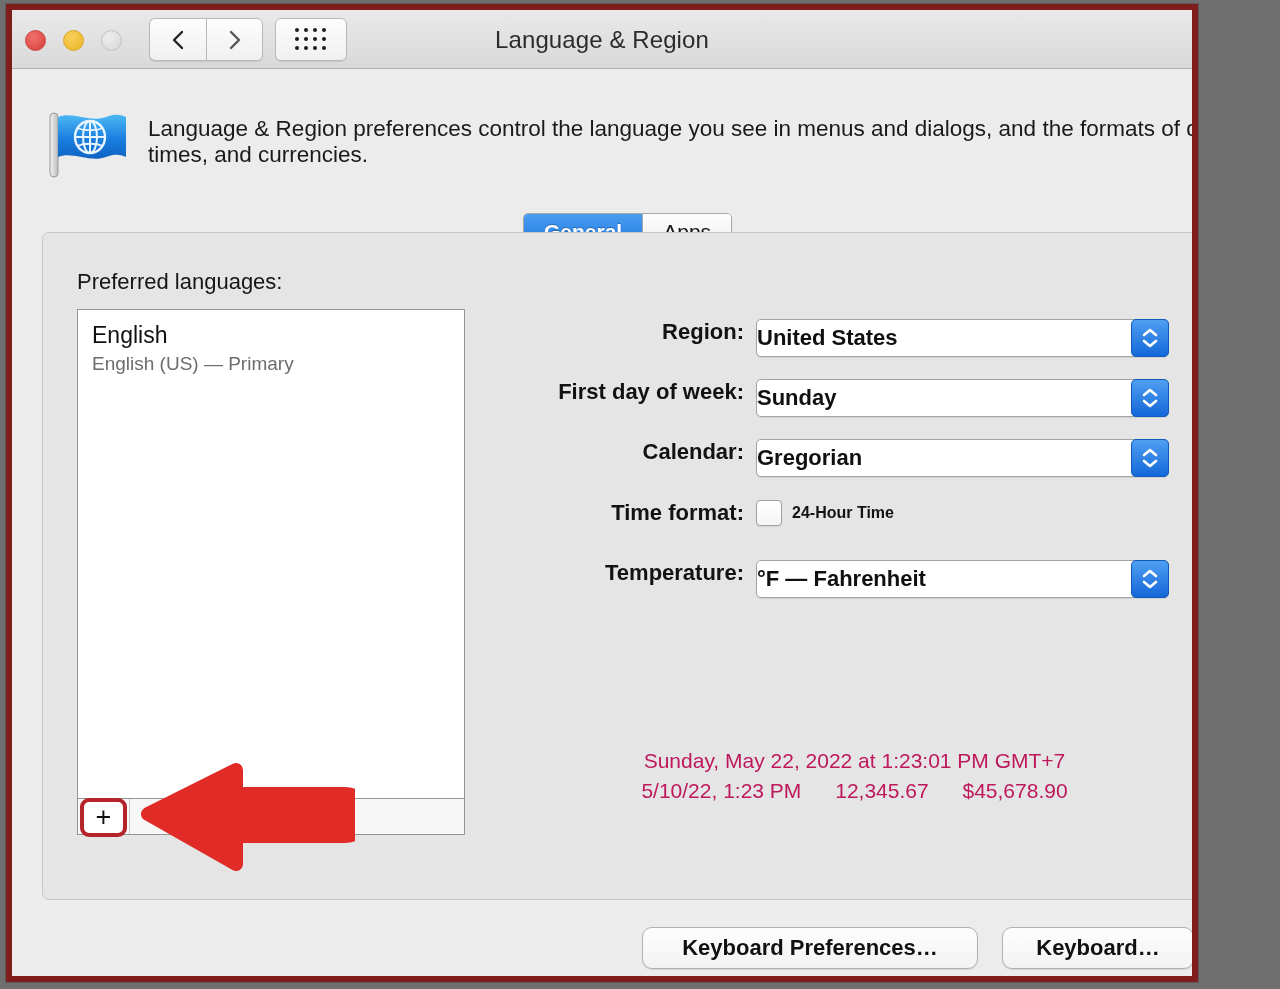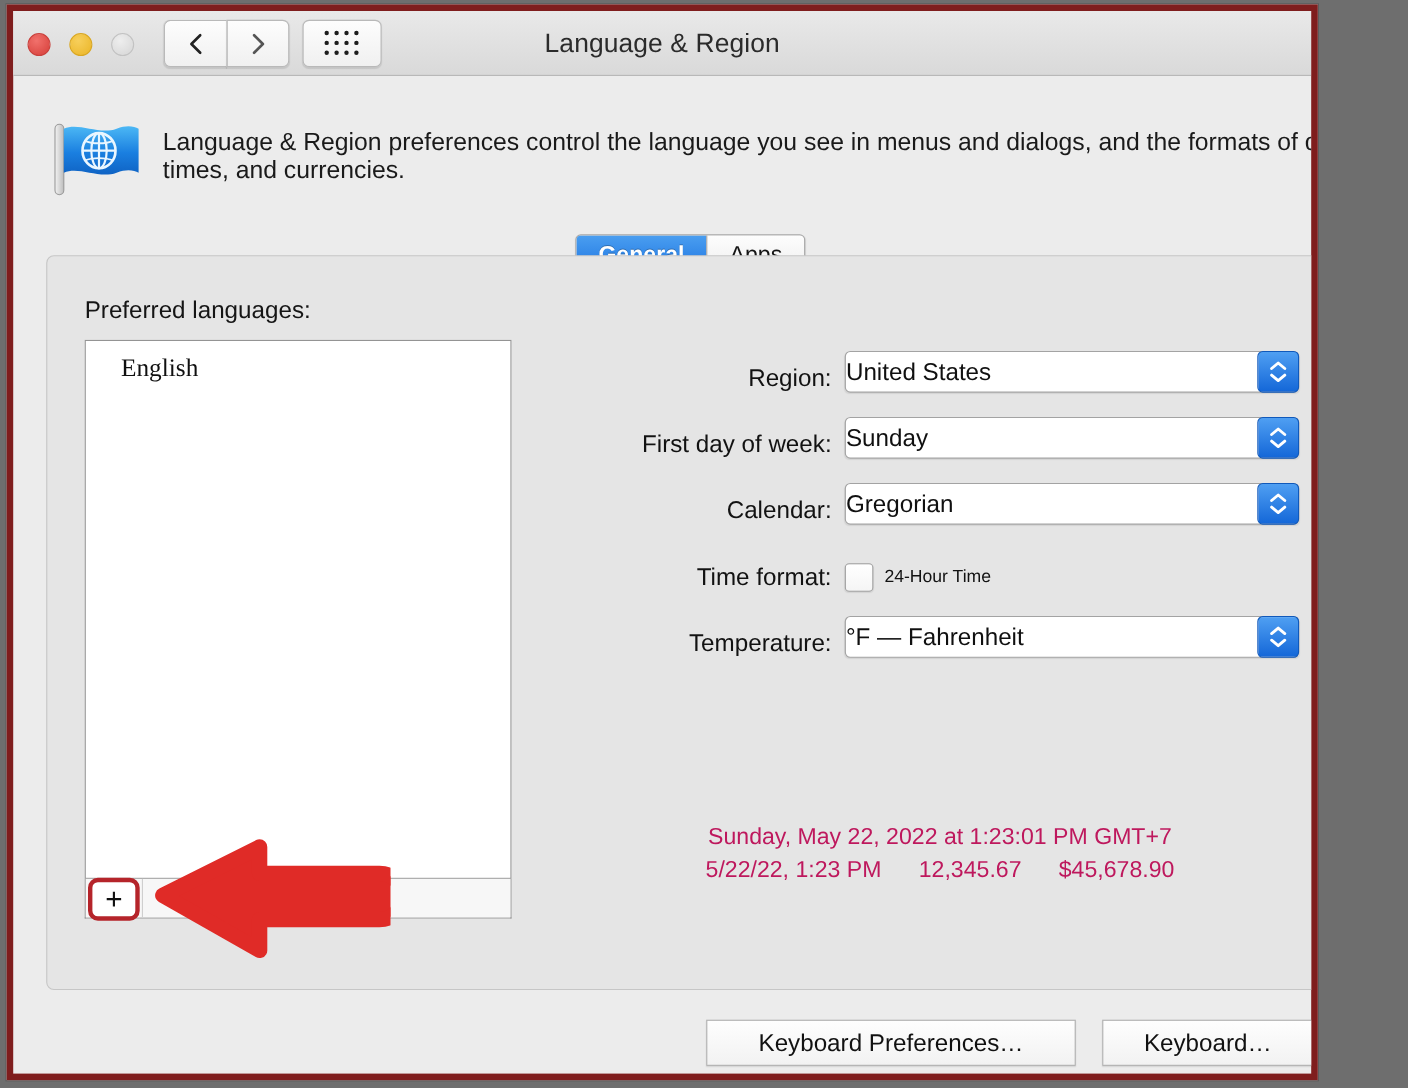--- a/index.html
+++ b/index.html
@@ -158,21 +158,21 @@
   }
 
   
   #lang-list {
     position: absolute;
     left: 65px; top: 299px;
     width: 388px; height: 490px;
     background: #ffffff;
     border: 1px solid #949494;
   }
-  #lang-row { padding: 10px 14px 0 32px; font-family: Liberation Serif, serif; }
+  #lang-row { padding: 10px 14px 0 14px; }
   #lang-name { font-size: 23px; color: #101010; line-height: 30px; }
   #lang-sub  { font-size: 19px; color: #6c6c6c; line-height: 28px; }
 
   #lang-toolbar {
     position: absolute;
     left: 65px; top: 789px;
     width: 388px; height: 36px;
     background: #f3f3f3;
     border: 1px solid #949494;
     border-top: 0;
@@ -195,25 +195,26 @@
     border: 4px solid #b5242a;
     border-radius: 9px;
     background: #ffffff;
     display: flex; align-items: center; justify-content: center;
     font-size: 27px; color: #111111; line-height: 1;
   }
 
   
   .form-row {
     position: absolute;
-    left: 524px;
+    left: 512px;
     width: 645px;
     height: 38px;
     display: flex;
-    align-items: flex-end;
+    align-items: flex-start;
+    font-weight: bold;
   }
   .form-label {
     width: 232px;
     text-align: right;
     padding-right: 12px;
     font-size: 22px;
     color: #121212;
     white-space: nowrap;
   }
   .popup {
@@ -261,24 +262,25 @@
     color: #be185d;
   }
   #preview-line2 span { margin: 0 14px; }
 
   
   .btm-btn {
     position: absolute;
     height: 42px;
     background: linear-gradient(to bottom, #fefefe, #f2f2f2);
     border: 1px solid #b0b0b0;
-    border-radius: 0;
+    border-radius: 10px;
     display: flex; align-items: center; justify-content: center;
     font-size: 22px; color: #111111;
     box-shadow: 0 1px 1px rgba(0,0,0,.10);
+    font-weight: bold;
   }
   #kbd-prefs { left: 630px; top: 917px; width: 336px; }
   #advanced  { left: 990px; top: 917px; width: 192px; }
   #help-btn {
     position: absolute;
     left: 1209px; top: 920px;
     width: 36px; height: 36px;
     border-radius: 50%;
     background: linear-gradient(to bottom, #fefefe, #f1f1f1);
     border: 1px solid #adadad;
@@ -373,20 +375,21 @@
     <div class="tab">Apps</div>
   </div>
 
   <div id="panel"></div>
 
   <div id="pref-label">Preferred languages:</div>
 
   <div id="lang-list">
     <div id="lang-row">
       <div id="lang-name">English</div>
+      <div id="lang-sub">English (US) — Primary</div>
     </div>
   </div>
 
   <div id="lang-toolbar">
     <div class="seg-btn">+</div>
     <div class="seg-btn">–</div>
     <div class="seg-rest"></div>
   </div>
 
   <div id="plus-highlight">+</div>
@@ -461,21 +464,21 @@
         <svg width="16" height="9" viewBox="0 0 16 9">
             <polyline points="2,2 8,7 14,2" fill="none" stroke="#fff" stroke-width="2.6" stroke-linecap="round" stroke-linejoin="round"></polyline>
           </svg>
       </span>
     </div>
   </div>
 
   <div id="preview">
     <div>Sunday, May 22, 2022 at 1:23:01 PM GMT+7</div>
     <div id="preview-line2">
-      <span>5/22/22, 1:23 PM</span>
+      <span>5/10/22, 1:23 PM</span>
       <span>12,345.67</span>
       <span>$45,678.90</span>
     </div>
   </div>
 
   <div class="btm-btn" id="kbd-prefs">Keyboard Preferences…</div>
   <div class="btm-btn" id="advanced">Keyboard…</div>
   <div id="help-btn">?</div>
 
 </div>

